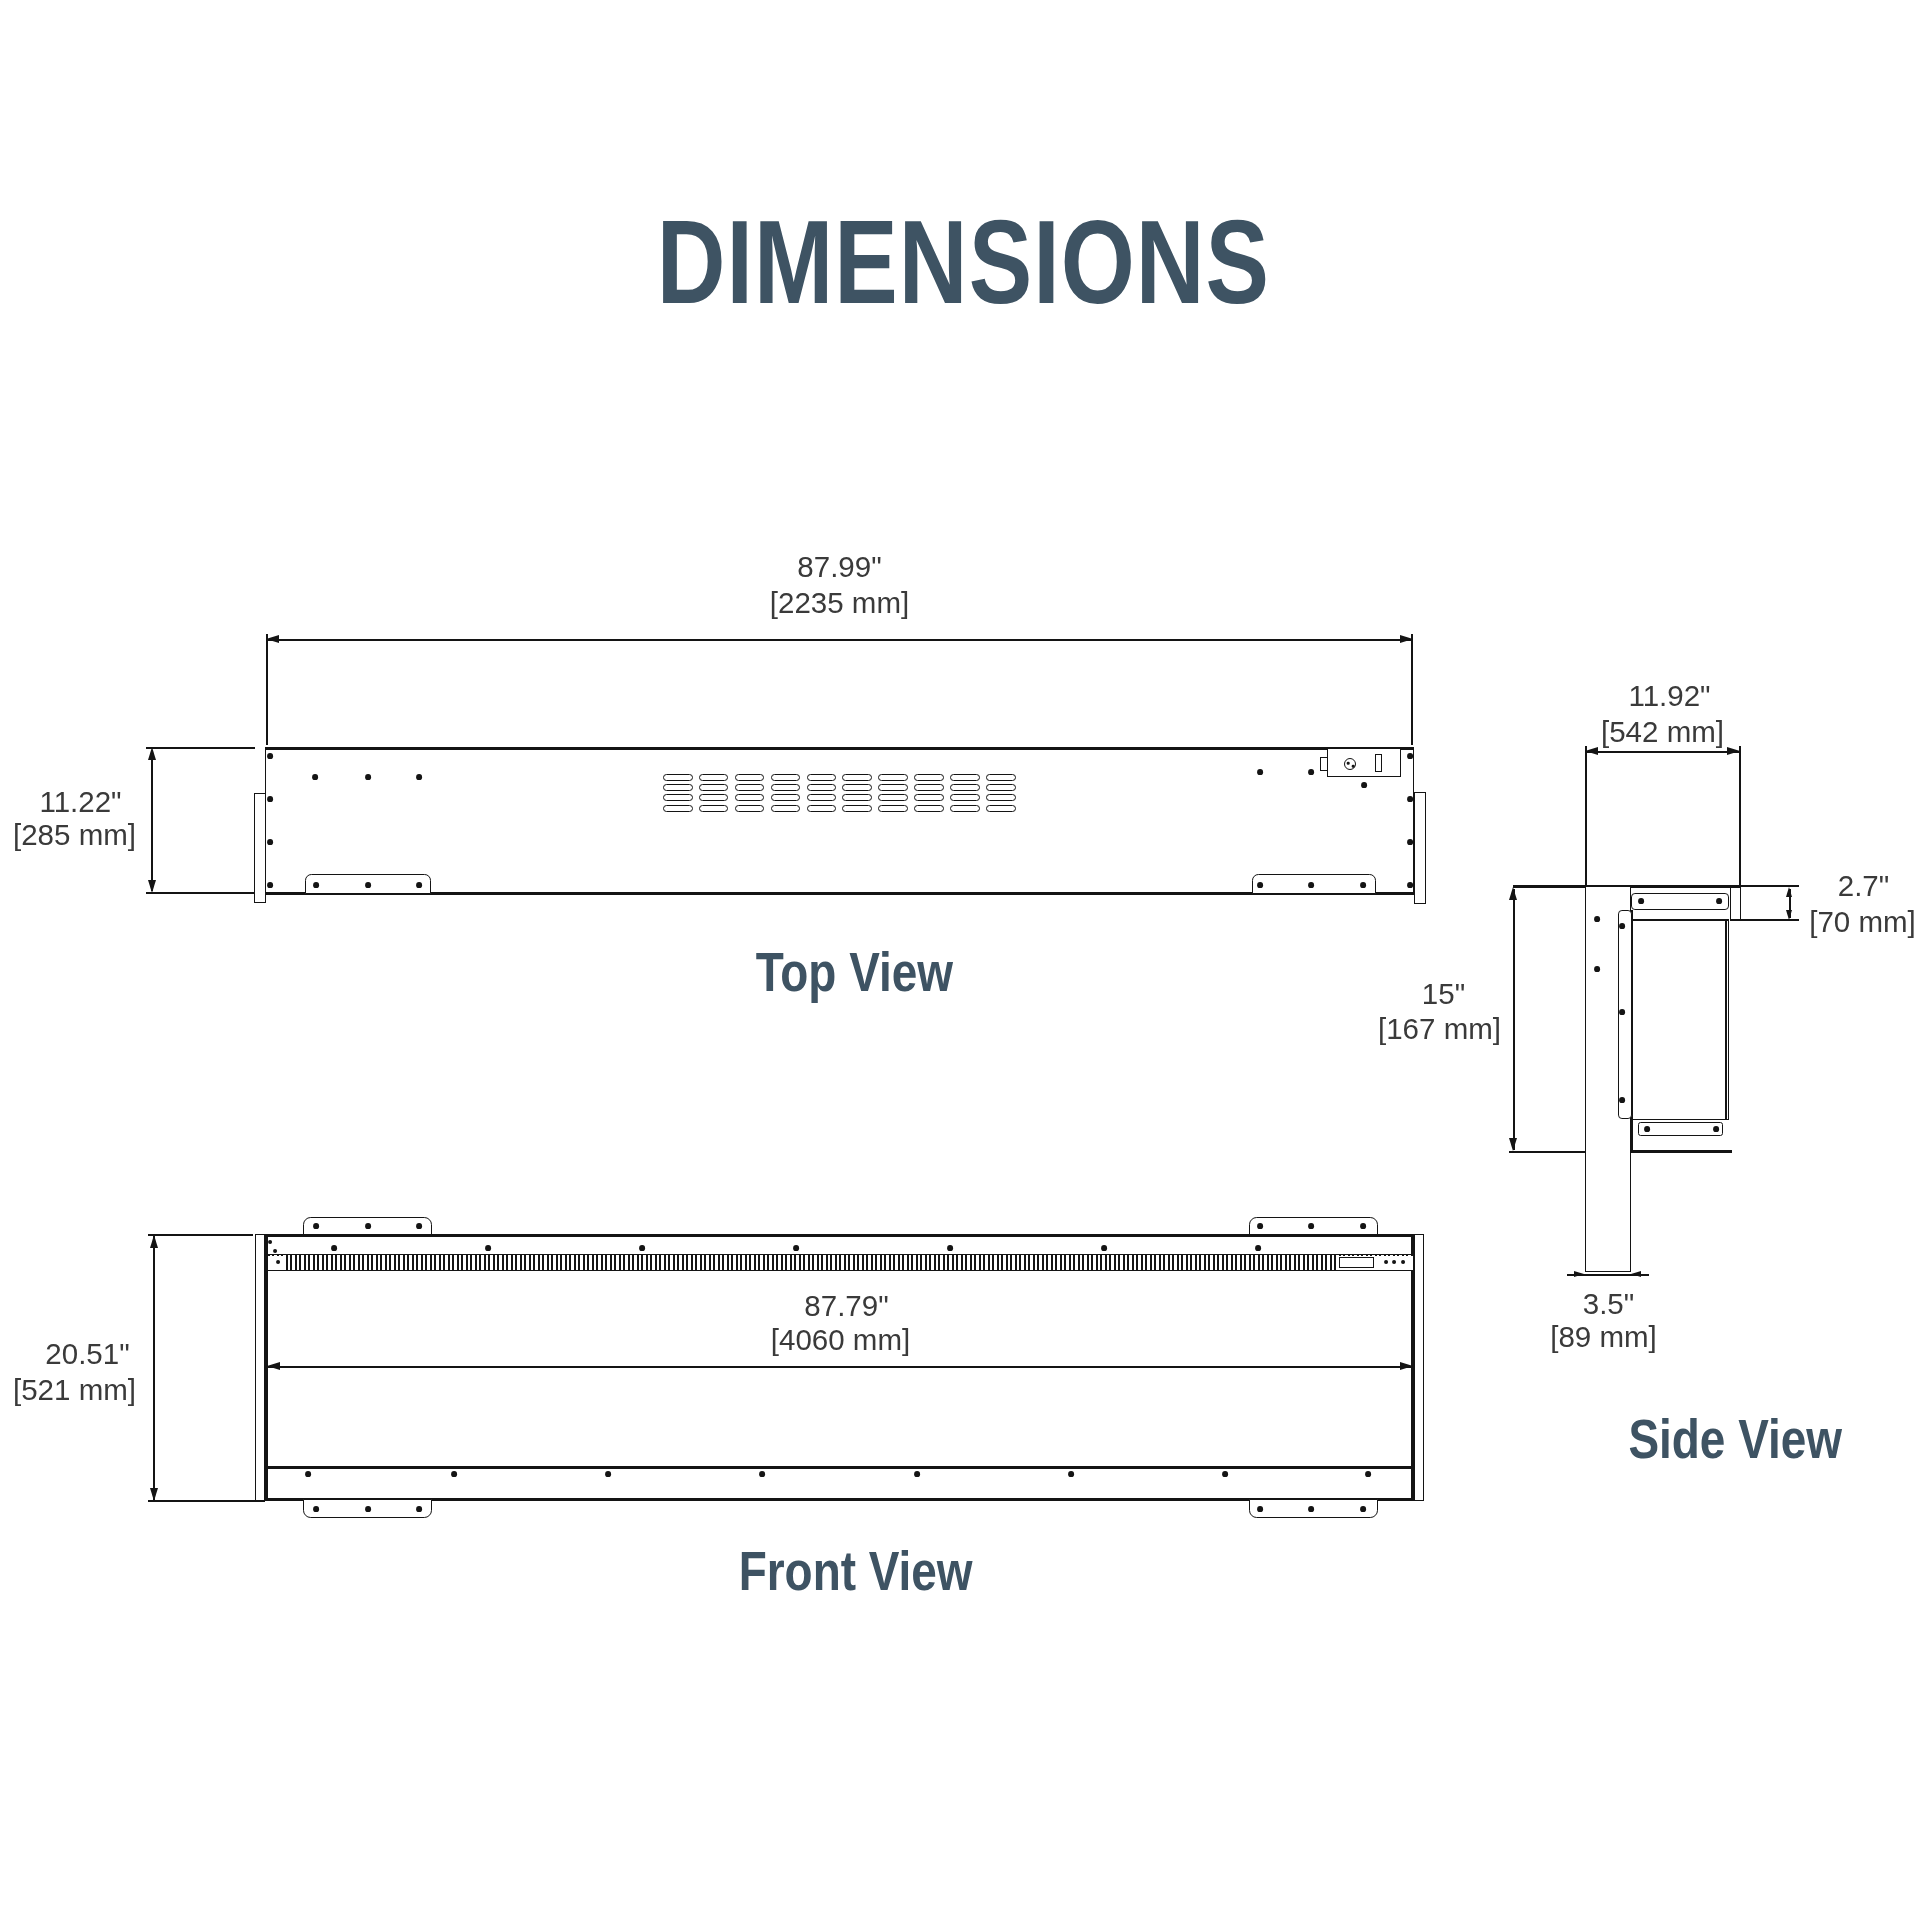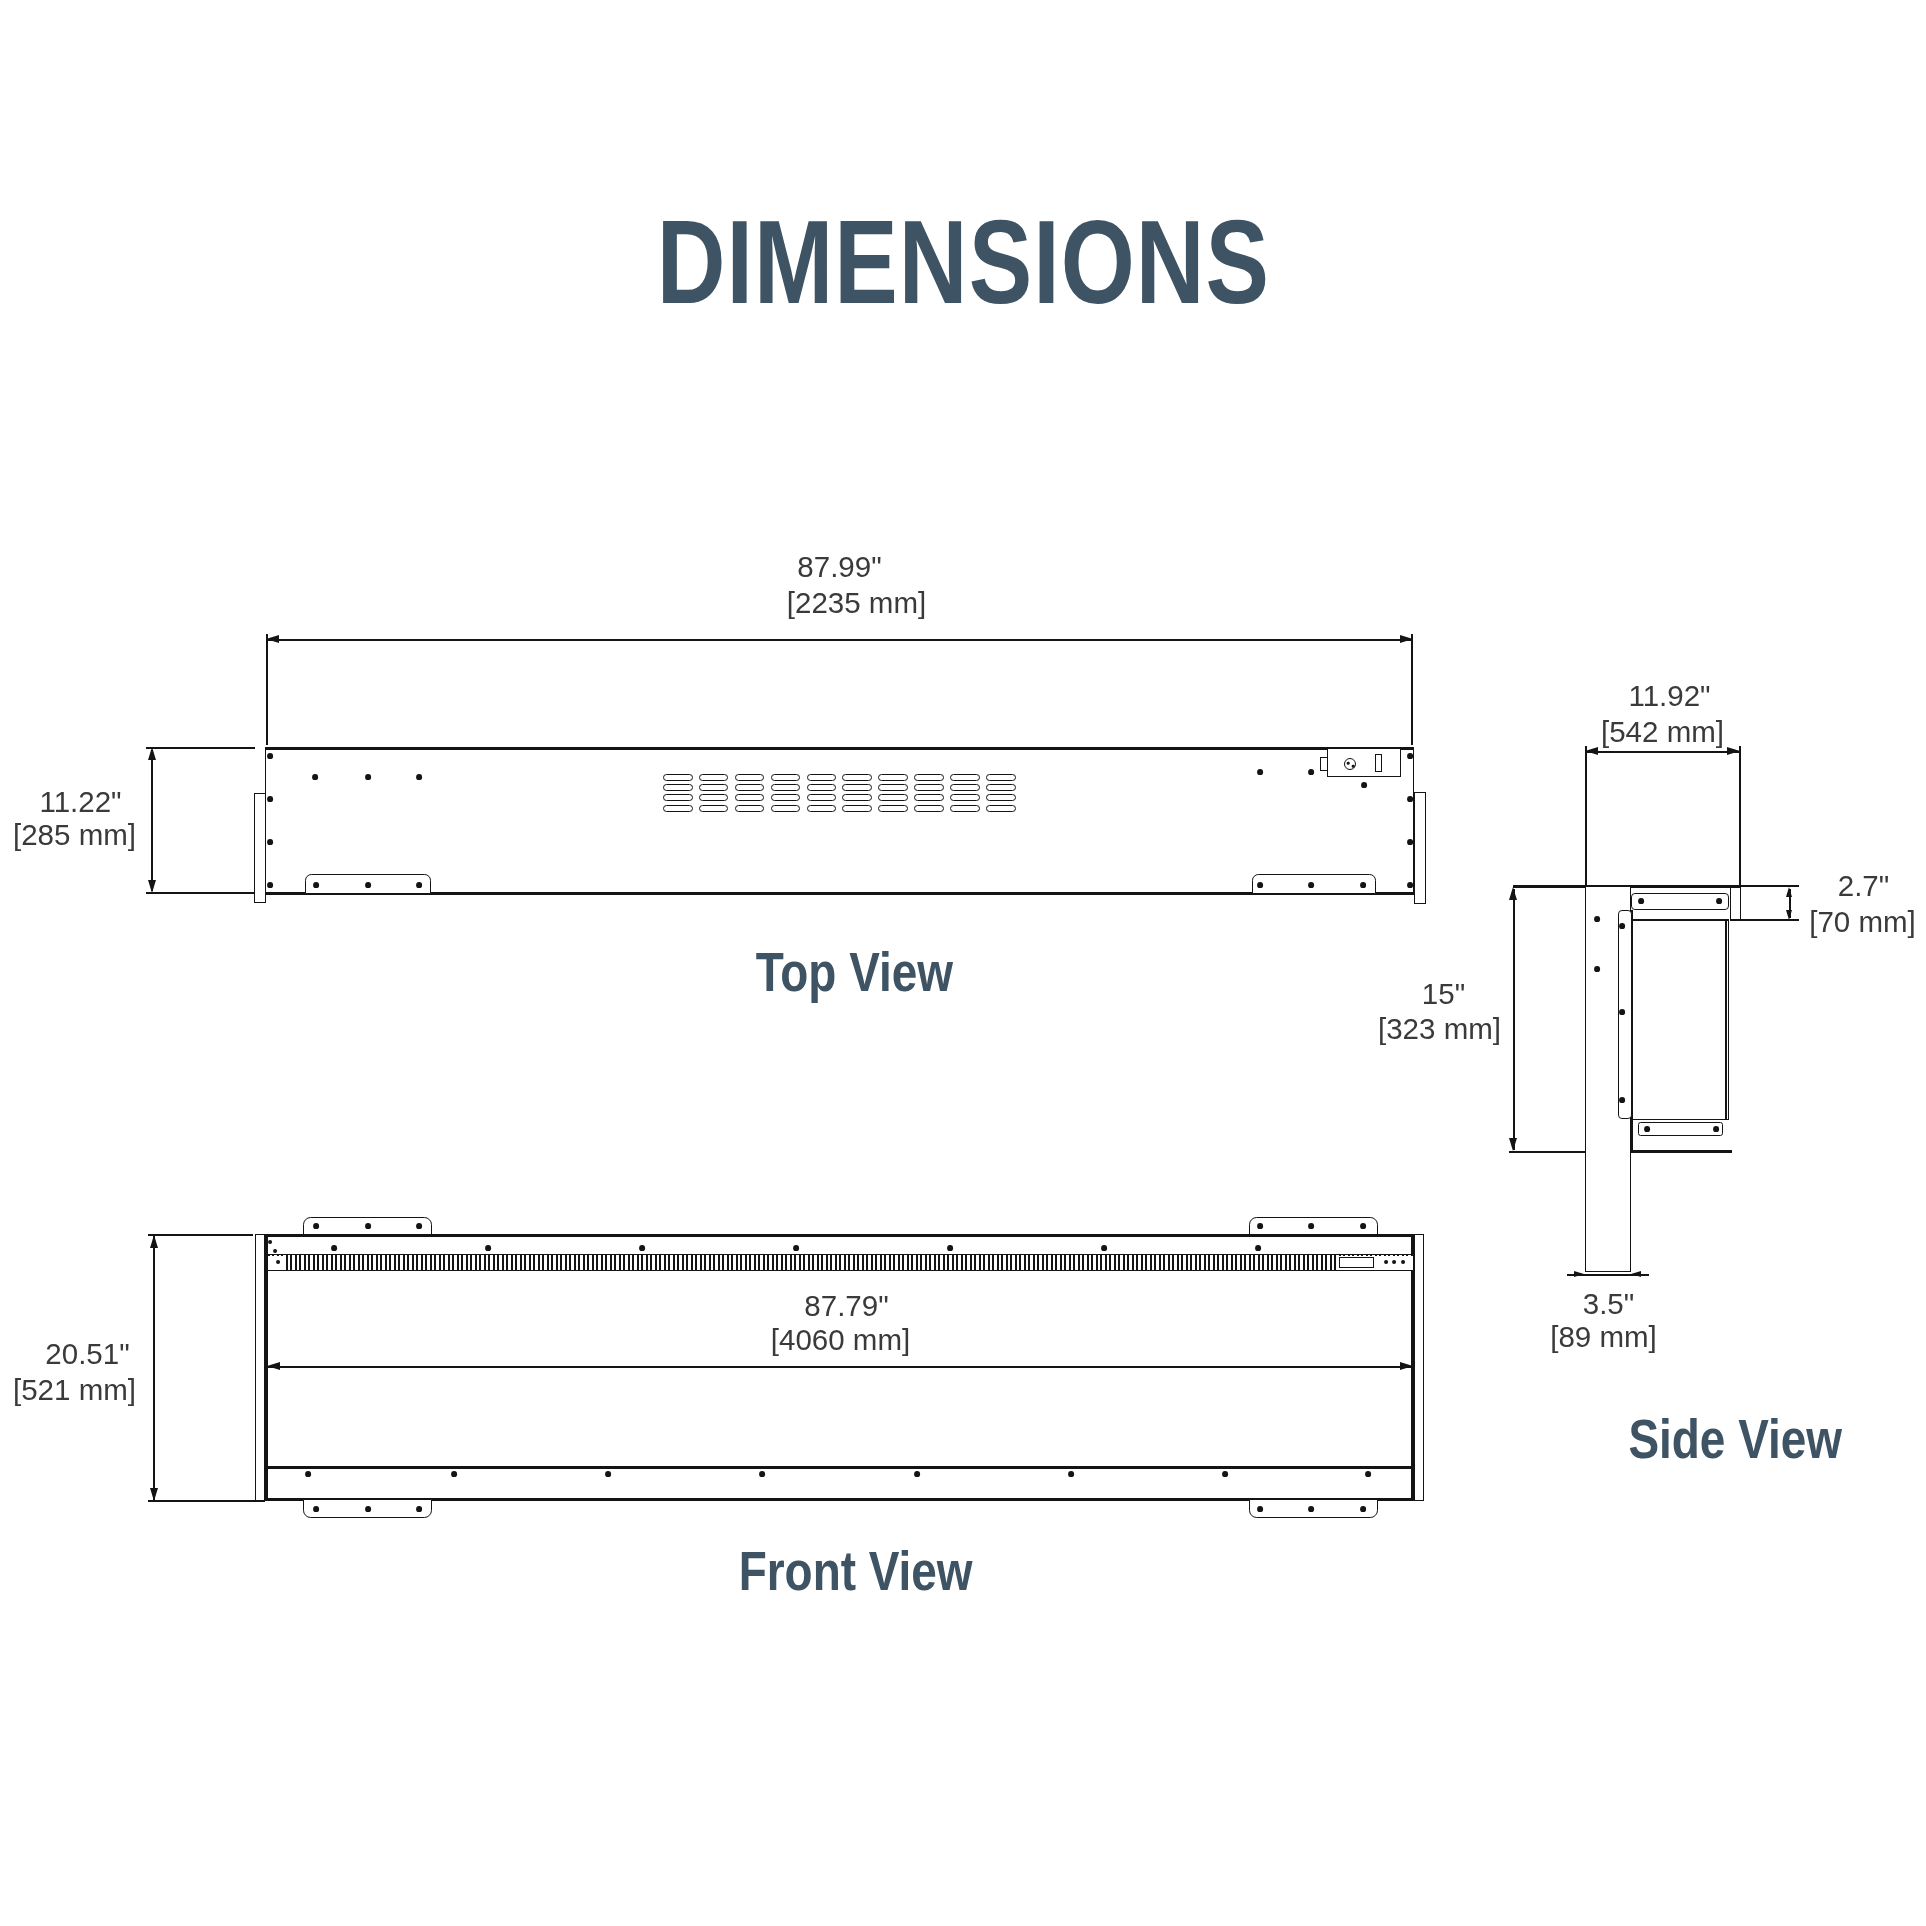--- a/index.html
+++ b/index.html
@@ -34,21 +34,21 @@
   .ventgrid{position:absolute;display:grid;}
   .vent{border:1.6px solid var(--line);border-radius:3.9px;box-sizing:border-box;background:#fff;}
   .circ{border-radius:50%;}
 </style>
 </head>
 <body style="background: rgb(255, 255, 255);">
 
 <div class="twrap"><span>DIMENSIONS</span></div>
 
 <div class="cwrap" style="left:647px;top:550px">87.99"</div>
-<div class="cwrap" style="left:664px;top:586px">[2235 mm]</div>
+<div class="cwrap" style="left:647px;top:586px">[2235 mm]</div>
 
 <div class="hl" style="left:266px;top:639px;width:1146px"></div>
 <div class="ar l" style="left:266px;top:635px"></div>
 <div class="ar r" style="left:1400px;top:635px"></div>
 <div class="vl" style="left:266px;top:634px;height:111px"></div>
 <div class="vl" style="left:1411px;top:634px;height:111px"></div>
 
 <div class="cwrap" style="left:-112px;top:785px">11.22"</div>
 <div class="cwrap" style="left:-118px;top:818px">[285 mm]</div>
 
@@ -234,21 +234,21 @@
 <div class="vl" style="left:1728px;top:920px;height:200px;width:1.3px"></div>
 <div class="hl" style="left:1631px;top:1119px;width:98px;height:1.3px"></div>
 <div class="box" style="left:1638px;top:1122px;width:85px;height:14px;border-radius:2.6px"></div>
 <div class="hl t4" style="left:1630px;top:1150px;width:102px"></div>
 
 <div class="vl" style="left:1513px;top:889px;height:261px"></div>
 <div class="ar u" style="left:1509px;top:887px"></div>
 <div class="ar d" style="left:1509px;top:1138px"></div>
 <div class="hl" style="left:1509px;top:1151px;width:76px"></div>
 <div class="cwrap" style="left:1251px;top:977px">15"</div>
-<div class="cwrap" style="left:1247px;top:1012px">[323 mm]</div>
+<div class="cwrap" style="left:1247px;top:1012px">[167 mm]</div>
 
 <div class="hl" style="left:1567px;top:1274px;width:82px"></div>
 <div class="ar s r" style="left:1574px;top:1271px"></div>
 <div class="ar s l" style="left:1631px;top:1271px"></div>
 <div class="cwrap" style="left:1416px;top:1287px">3.5"</div>
 <div class="cwrap" style="left:1411px;top:1320px">[89 mm]</div>
 
 <i class="dot" style="left:1641px;top:901px"></i>
 <i class="dot" style="left:1719px;top:901px"></i>
 <i class="dot" style="left:1597px;top:919px"></i>

